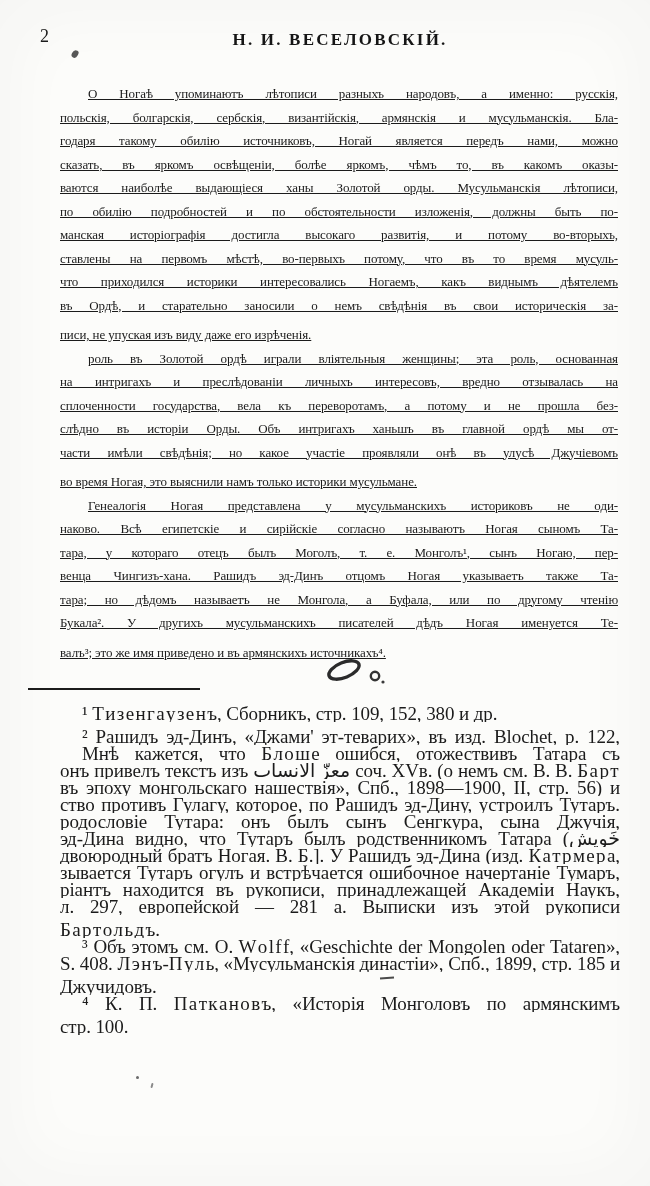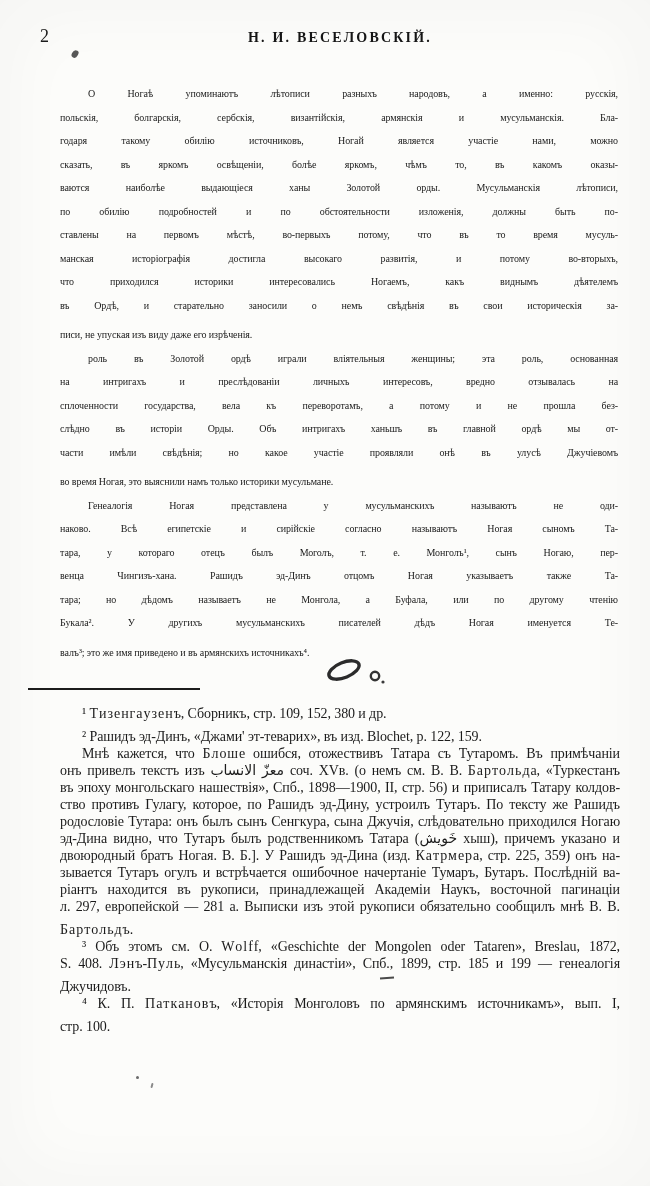--- a/index.html
+++ b/index.html
@@ -7,35 +7,35 @@
     width:650px;height:1186px;position:relative;
     background:#fcfcfa;
     font-family:"Liberation Serif","DejaVu Serif","DejaVu Sans",serif;
     color:#1b1b1b;overflow:hidden;
   }
   .page{position:absolute;inset:0;box-shadow:inset 0 0 80px rgba(60,55,40,.04);}
   
   .pagenum{position:absolute;left:40px;top:26px;font-size:18px;letter-spacing:.5px;}
   .running-title{
     position:absolute;left:60px;right:30px;top:30px;text-align:center;
-    font-weight:bold;font-size:14px;letter-spacing:2.2px;color:#151515;
+    font-weight:bold;font-size:17px;letter-spacing:2.2px;color:#151515;
   }
   
   .main{position:absolute;left:60px;top:82px;width:558px;}
   .tl{
     text-align:justify;text-align-last:justify;
     white-space:normal;overflow:hidden;
   }
-  .main .tl{height:23.5px;line-height:23.5px;font-size:10px;letter-spacing:-0.1px;}
+  .main .tl{height:23.5px;line-height:23.5px;font-size:13px;letter-spacing:-0.1px;text-decoration:underline;}
   .para .tl:first-child{text-indent:28px;}
   .para .tl:last-child{text-align-last:left;margin-top:6px;}
   
   .fnsep{position:absolute;left:28px;top:688px;width:172px;height:2px;background:#1c1c1c;}
   .footnotes{position:absolute;left:60px;top:699px;width:560px;}
-  .footnotes .tl{height:17px;line-height:17px;font-size:14px;letter-spacing:-0.1px;}
+  .footnotes .tl{height:17px;line-height:17px;font-size:19px;letter-spacing:-0.1px;}
   .footnotes .para .tl:first-child{text-indent:22px;}
   
   .ink-blot{position:absolute;left:320px;top:654px;width:72px;height:38px;}
   .ink-speck{
     position:absolute;left:72px;top:50px;width:6px;height:8px;background:#3a3a3a;
     border-radius:60% 40% 55% 45%;transform:rotate(28deg);opacity:.85;
   }
   .dash-mark{position:absolute;left:380px;top:977px;width:14px;height:2px;background:#4a4a4a;transform:rotate(-4deg);}
   .speck-a{position:absolute;left:136px;top:1076px;width:3px;height:3px;background:#6a6a6a;border-radius:50%;}
   .speck-b{position:absolute;left:151px;top:1083px;width:2px;height:5px;background:#8a8a8a;border-radius:2px;transform:rotate(15deg);}
@@ -46,40 +46,40 @@
 <div class="page">
 
   <span class="pagenum">2</span>
   <span class="running-title">Н. И. ВЕСЕЛОВСКІЙ.</span>
   <span class="ink-speck"></span>
 
   <div class="main">
     <div class="para">
         <div class="tl">О Ногаѣ упоминаютъ лѣтописи разныхъ народовъ, а именно: русскія,</div>
         <div class="tl">польскія, болгарскія, сербскія, византійскія, армянскія и мусульманскія. Бла-</div>
-        <div class="tl">годаря такому обилію источниковъ, Ногай является участіе нами, можно</div>
+        <div class="tl">годаря такому обилію источниковъ, Ногай является передъ нами, можно</div>
         <div class="tl">сказать, въ яркомъ освѣщеніи, болѣе яркомъ, чѣмъ то, въ какомъ оказы-</div>
         <div class="tl">ваются наиболѣе выдающіеся ханы Золотой орды. Мусульманскія лѣтописи,</div>
         <div class="tl">по обилію подробностей и по обстоятельности изложенія, должны быть по-</div>
+        <div class="tl">манская исторіографія достигла высокаго развитія, и потому во-вторыхъ,</div>
         <div class="tl">ставлены на первомъ мѣстѣ, во-первыхъ потому, что въ то время мусуль-</div>
-        <div class="tl">манская исторіографія достигла высокаго развитія, и потому во-вторыхъ,</div>
         <div class="tl">что приходился историки интересовались Ногаемъ, какъ виднымъ дѣятелемъ</div>
         <div class="tl">въ Ордѣ, и старательно заносили о немъ свѣдѣнія въ свои историческія за-</div>
         <div class="tl">писи, не упуская изъ виду даже его изрѣченія.</div>
       </div>
     <div class="para">
         <div class="tl">роль въ Золотой ордѣ играли вліятельныя женщины; эта роль, основанная</div>
         <div class="tl">на интригахъ и преслѣдованіи личныхъ интересовъ, вредно отзывалась на</div>
         <div class="tl">сплоченности государства, вела къ переворотамъ, а потому и не прошла без-</div>
         <div class="tl">слѣдно въ исторіи Орды. Объ интригахъ ханьшъ въ главной ордѣ мы от-</div>
         <div class="tl">части имѣли свѣдѣнія; но какое участіе проявляли онѣ въ улусѣ Джучіевомъ</div>
         <div class="tl">во время Ногая, это выяснили намъ только историки мусульмане.</div>
       </div>
     <div class="para">
-        <div class="tl">Генеалогія Ногая представлена у мусульманскихъ называютъ не оди-</div>
+        <div class="tl">Генеалогія Ногая представлена у мусульманскихъ историковъ не оди-</div>
         <div class="tl">наково. Всѣ египетскіе и сирійскіе согласно называютъ Ногая сыномъ Та-</div>
         <div class="tl">тара, у котораго отецъ былъ Моголъ, т. е. Монголъ¹, сынъ Ногаю, пер-</div>
         <div class="tl">венца Чингизъ-хана. Рашидъ эд-Динъ отцомъ Ногая указываетъ также Та-</div>
         <div class="tl">тара; но дѣдомъ называетъ не Монгола, а Буфала, или по другому чтенію</div>
         <div class="tl">Букала². У другихъ мусульманскихъ писателей дѣдъ Ногая именуется Те-</div>
         <div class="tl">валъ³; это же имя приведено и въ армянскихъ источникахъ⁴.</div>
       </div>
   </div>
 
   <svg class="ink-blot" viewBox="0 0 72 38" xmlns="http://www.w3.org/2000/svg">

